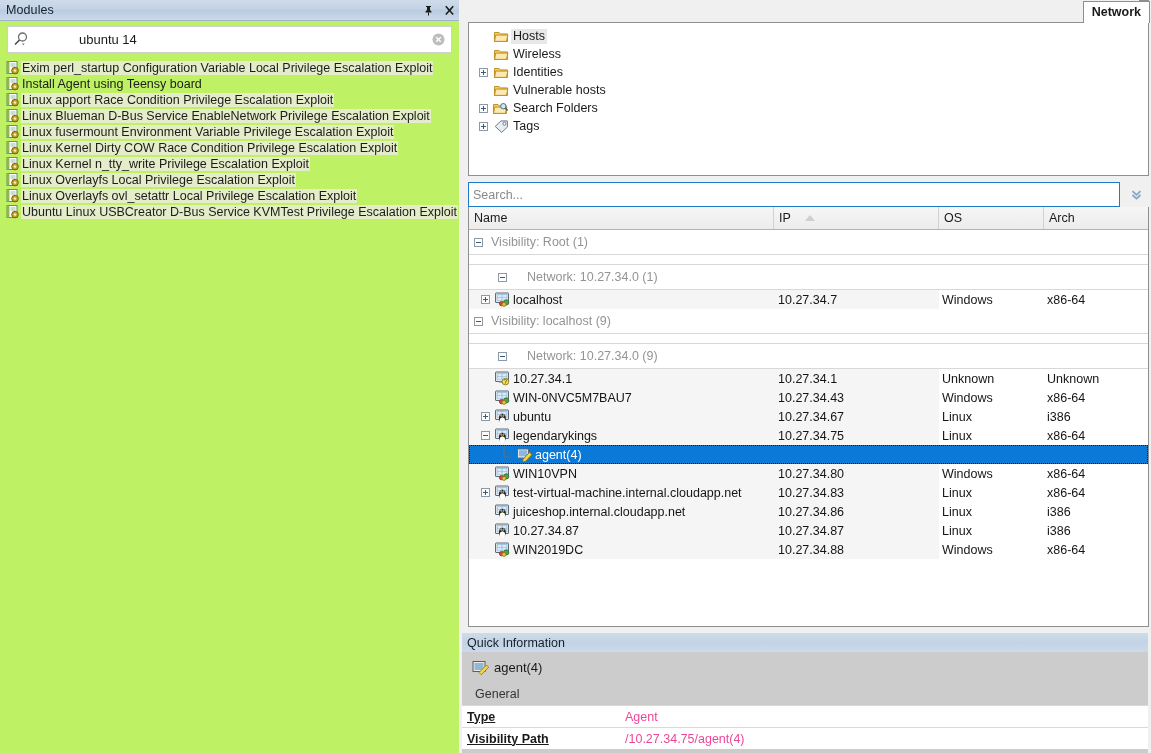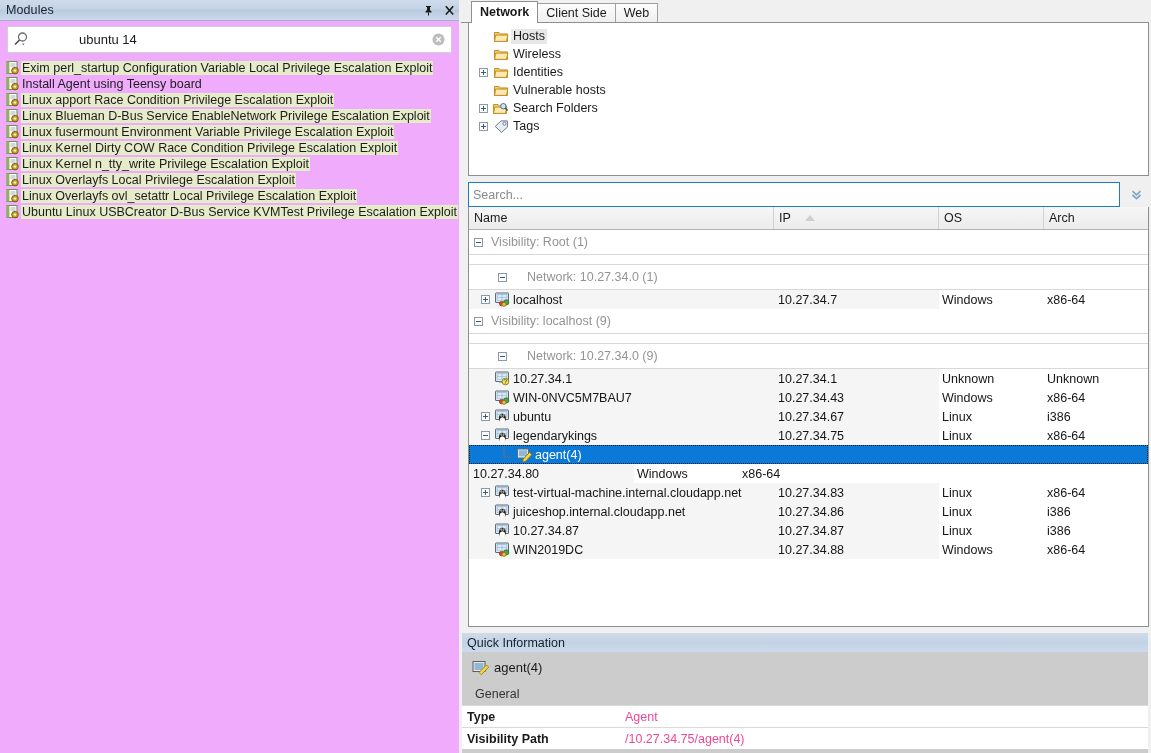--- a/index.html
+++ b/index.html
@@ -10,21 +10,21 @@
     font-size:12px;
     color:#000000;
     overflow:hidden;
     -webkit-font-smoothing:antialiased;
   }
   #app{position:relative;width:1151px;height:753px;}
 
   
   #modules-panel{
     position:absolute;left:0;top:0;width:459px;height:753px;
-    background:#f0abfc;
+    background:#bef264;
     box-sizing:border-box;
   }
   #modules-titlebar{
     position:relative;height:20px;
     background:linear-gradient(to bottom,#cedbea 0%,#c3d3e5 45%,#b9cbe0 50%,#ccdaea 100%);
     border-bottom:1px solid #9fb4cc;
     display:flex;align-items:center;
   }
   #modules-title{
     font-size:12.5px;color:#15202b;padding-left:6px;letter-spacing:.1px;
@@ -58,21 +58,21 @@
 
   
   #right-pane{
     position:absolute;left:459px;top:0;width:692px;height:753px;
     background:#f0f0f0;
   }
 
   
   #tabstrip{
     position:absolute;left:2px;top:0;height:23px;width:688px;
-    display:flex;align-items:flex-end;
+    display:flex;align-items:flex-end;flex-direction:column;
   }
   .tab{
     position:relative;height:19px;line-height:19px;padding:0 8px;
     font-size:12.5px;color:#1a1a1a;
     background:linear-gradient(to bottom,#fdfdfd,#eeeeee);
     border:1px solid #a0a0a0;border-bottom:none;
     margin-right:-1px;cursor:pointer;
     border-radius:0;
   }
   .tab.active{
@@ -183,21 +183,21 @@
   #qi-title span{font-size:12.5px;color:#15202b;padding-left:5px;}
   #qi-body{
     position:absolute;left:3px;top:652px;width:686px;height:101px;
     background:#cccccc;
   }
   #qi-head{display:flex;align-items:center;height:30px;padding-left:10px;}
   #qi-head .ico{width:22px;display:flex;align-items:center;}
   #qi-head .txt{font-size:13px;color:#1a1a1a;}
   #qi-section{font-size:12.5px;color:#333;padding-left:13px;height:23px;display:flex;align-items:center;}
   .qi-row{display:flex;height:21px;align-items:center;background:#ffffff;border-top:1px solid #d9d9d9;}
-  .qi-k{width:163px;font-size:12.5px;font-weight:bold;color:#1a1a1a;padding-left:5px;box-sizing:border-box;}
+  .qi-k{width:163px;font-size:12.5px;font-weight:bold;color:#1a1a1a;padding-left:5px;box-sizing:border-box;text-decoration:underline;}
   .qi-v{font-size:12.5px;color:#ec4899;}
 
   
   #vert-sep{position:absolute;left:459px;top:0;width:3px;height:753px;background:#f0f0f0;}
   .right-frame{position:absolute;left:690px;top:22px;width:2px;height:605px;background:#f0f0f0;}
 </style>
 </head>
 <body>
 
 <div id="app">
@@ -696,20 +696,41 @@
                   </span>
                 </span>
                 <span class="name-txt">agent(4)</span>
               </div>
             </div>
             <div class="c c-ip"></div>
             <div class="c c-os"></div>
             <div class="c c-arch"></div>
           </div>
           <div class="trow">
+            <div class="c c-name">
+              <div class="name-inner" style="padding-left: 8px;">
+                <span class="name-exp">
+                  <span style="display: inline-block;"></span>
+                </span>
+                <span class="name-ico">
+                  <span style="display: flex; align-items: center;">
+                    <svg width="16" height="15" viewBox="0 0 16 15">
+                      <rect x="0.5" y="1" width="13" height="9.5" rx="0.5" fill="#e6e9ec" stroke="#5c6a78" stroke-width="1"></rect>
+                      <rect x="1.8" y="2.2" width="10.4" height="6.6" fill="#7fb0d8"></rect>
+                      <path d="M2.4 2.8h4.3v2.7H2.4zM7.3 2.8h4.3v2.7H7.3zM2.4 6.0h4.3v2.6H2.4zM7.3 6.0h4.3v2.6H7.3z" fill="#dce9f4"></path>
+                      <rect x="4.2" y="10.6" width="5.6" height="1.3" fill="#9aa6b2"></rect>
+                      <circle cx="11.2" cy="10.4" r="2.6" fill="#4aa64a" stroke="#2d6b2d" stroke-width="0.8"></circle>
+                      <circle cx="6.6" cy="11.6" r="2.2" fill="#d84a3a" stroke="#8e2a1e" stroke-width="0.8"></circle>
+                      <circle cx="9.0" cy="12.4" r="2.0" fill="#e8c23a" stroke="#8c7413" stroke-width="0.8"></circle>
+                    </svg>
+                  </span>
+                </span>
+                <span class="name-txt">WIN10VPN</span>
+              </div>
+            </div>
             <div class="c c-ip">10.27.34.80</div>
             <div class="c c-os">Windows</div>
             <div class="c c-arch">x86-64</div>
           </div>
           <div class="trow">
             <div class="c c-name">
               <div class="name-inner" style="padding-left: 8px;">
                 <span class="name-exp">
                   <span class="expander plus"></span>
                 </span>

